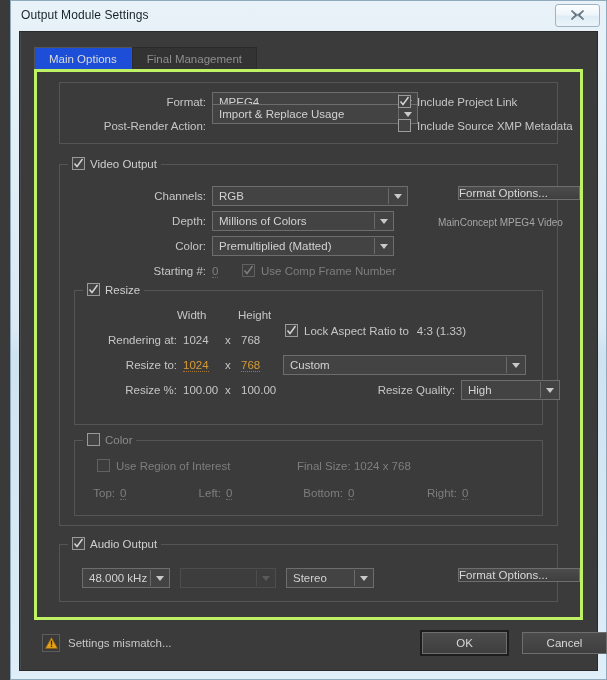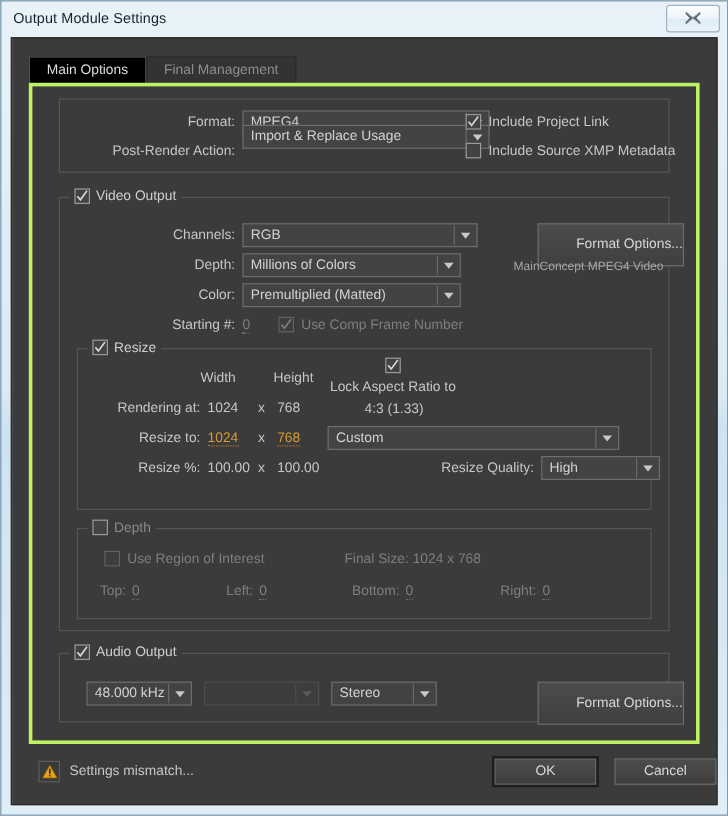--- a/index.html
+++ b/index.html
@@ -14,20 +14,21 @@
     overflow: hidden;
     position: relative;
   }
 
   
   .window {
     position: absolute; inset: 0;
     background: linear-gradient(to bottom, #e8f2f8 0%, #dceaf4 48%, #cfe2f0 52%, #dfeef7 100%);
     border: 1px solid #8fa9bd;
     box-sizing: border-box;
+    margin-left: 10px;
   }
   .titlebar {
     height: 28px;
     position: relative;
     display: flex;
     align-items: center;
   }
   .title-text {
     margin-left: 10px;
     font-size: 12px;
@@ -75,21 +76,21 @@
     display: flex; align-items: center;
     font-size: 11.5px;
     color: #8e8e8e;
     background: #333333;
     border: 1px solid #2b2b2b;
     border-bottom: none;
     cursor: pointer;
     box-sizing: border-box;
   }
   .tab.active {
-    background: #000000;
+    background: #1d4ed8;
     color: #dcdcdc;
     border-color: #545454 #545454 #3e3e3e #545454;
   }
 
   
   .panel {
     position: absolute;
     left: 14px; top: 37px; right: 14px; bottom: 50px;
     border: 3px solid #bef264;
     background: #3b3b3b;
@@ -201,25 +202,25 @@
     position: absolute;
     display: flex; align-items: center; gap: 6px;
     font-size: 11.5px;
     color: #c6c6c6;
     white-space: nowrap;
   }
   .cbrow.dim { color: #7e7e7e; }
 
   .btn {
     position: absolute;
-    height: 36px;
+    height: 14px;
     background: linear-gradient(to bottom, #4c4c4c, #3f3f3f);
     border: 1px solid #6e6e6e;
     box-sizing: border-box;
-    display: flex; align-items: center; justify-content: flex-end;
+    display: flex; align-items: center; justify-content: flex-start;
     font-size: 11.5px;
     color: #d8d8d8;
     cursor: pointer;
   }
 
   
   .footer {
     position: absolute;
     left: 14px; right: 14px; bottom: 10px; height: 30px;
   }
@@ -365,21 +366,21 @@
             <span class="checkbox">
               <svg class="tick" viewBox="0 0 11 11">
                   <path d="M1.5 5.5 L4 8.5 L9.5 1" stroke="#d6d6d6" stroke-width="1.4" fill="none"></path>
                 </svg>
             </span>
             <span>Resize</span>
           </div>
 
           <div class="val" style="left:102px; top:18px;">Width</div>
           <div class="val" style="left:163px; top:18px;">Height</div>
-          <div class="cbrow" style="left:210px; top:7px;flex-direction:column;">
+          <div class="cbrow" style="left:210px; top:33px;">
             <span class="checkbox">
               <svg class="tick" viewBox="0 0 11 11">
                   <path d="M1.5 5.5 L4 8.5 L9.5 1" stroke="#d6d6d6" stroke-width="1.4" fill="none"></path>
                 </svg>
             </span>
             <span>Lock Aspect Ratio to</span>
             <span style="margin-left:2px;">4:3 (1.33)</span>
           </div>
 
           <div class="lbl" style="left:10px; top:43px; width:92px;">Rendering at:</div>
@@ -405,21 +406,21 @@
           <div class="dropdown" style="left:386px; top:89px; width:99px;">
             <div class="dd-text">High</div>
             <div class="dd-sep"></div>
             <div class="dd-arrow"></div>
           </div>
         </div>
 
         <div class="group" style="left:14px; top:275px; right:14px; height:76px;">
           <div class="group-legend disabled">
             <span class="checkbox"></span>
-            <span>Depth</span>
+            <span>Color</span>
           </div>
 
           <div class="cbrow dim" style="left:22px; top:18px;">
             <span class="checkbox disabled"></span>
             <span>Use Region of Interest</span>
           </div>
           <div class="val dim" style="left:222px; top:19px;">Final Size: 1024 x 768</div>
 
           <div class="lbl dim" style="left:6px; top:46px; width:34px;">Top:</div>
           <div class="val dimlink" style="left:45px; top:46px;">0</div>

